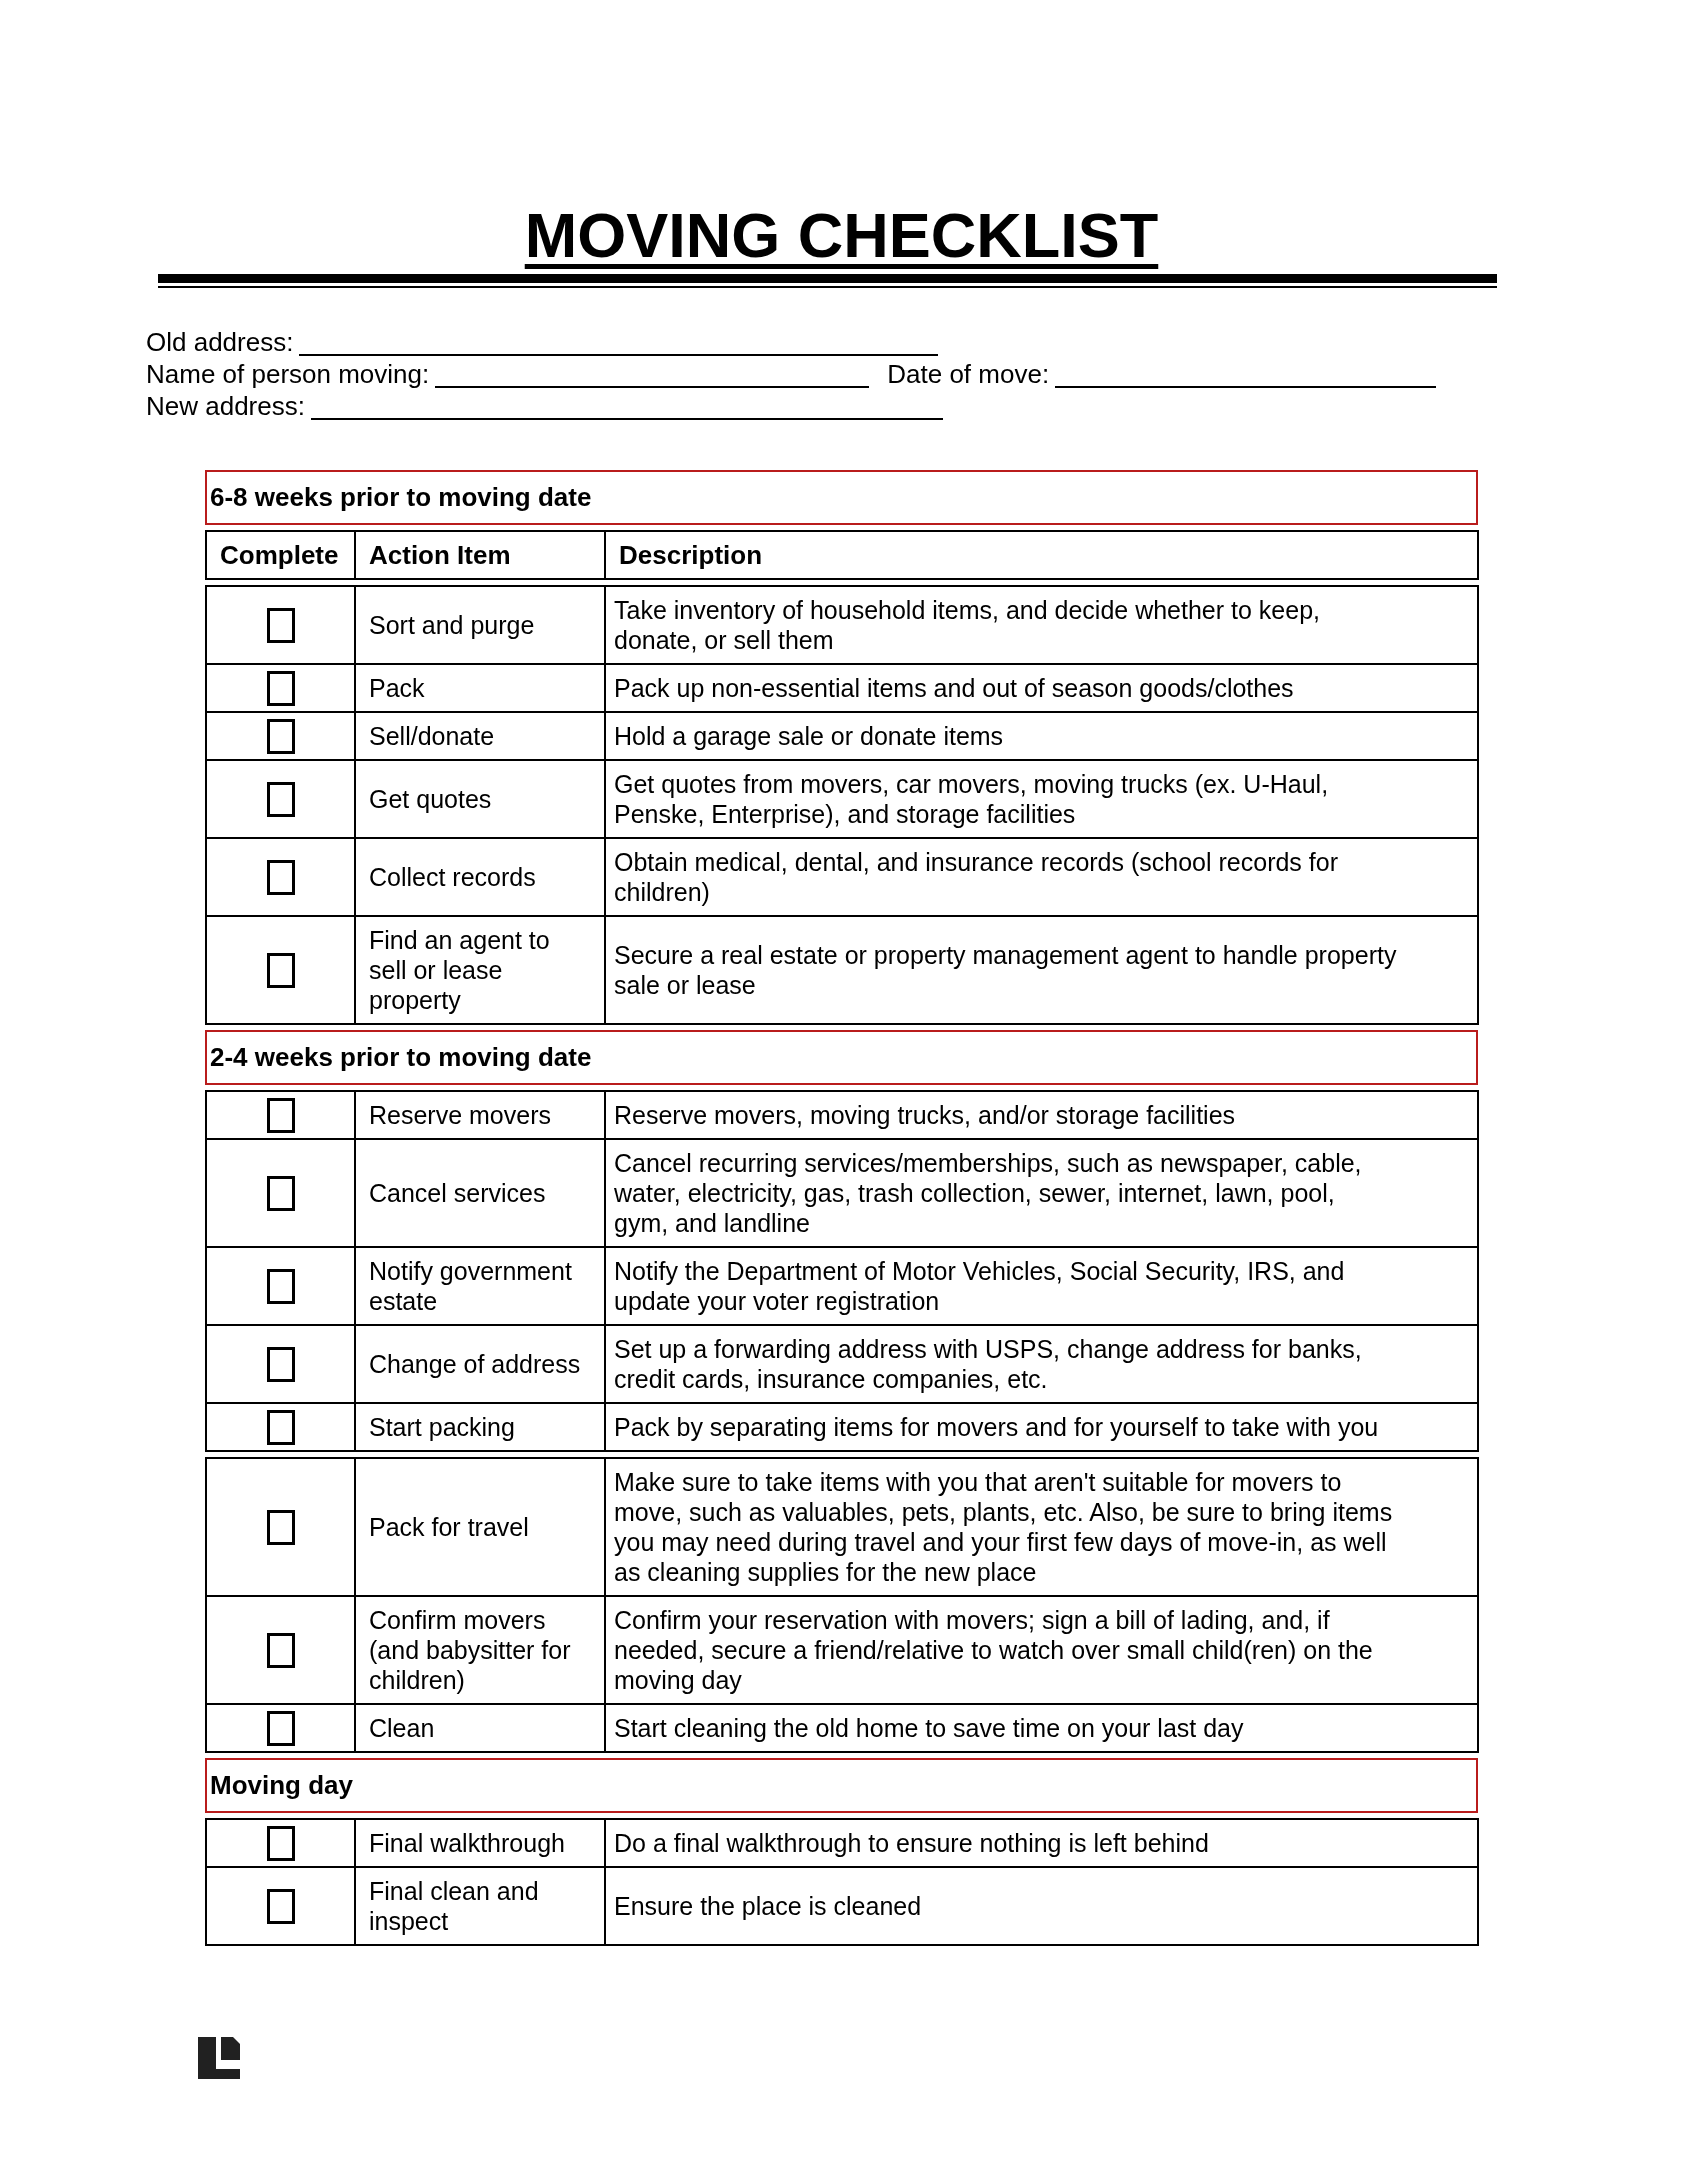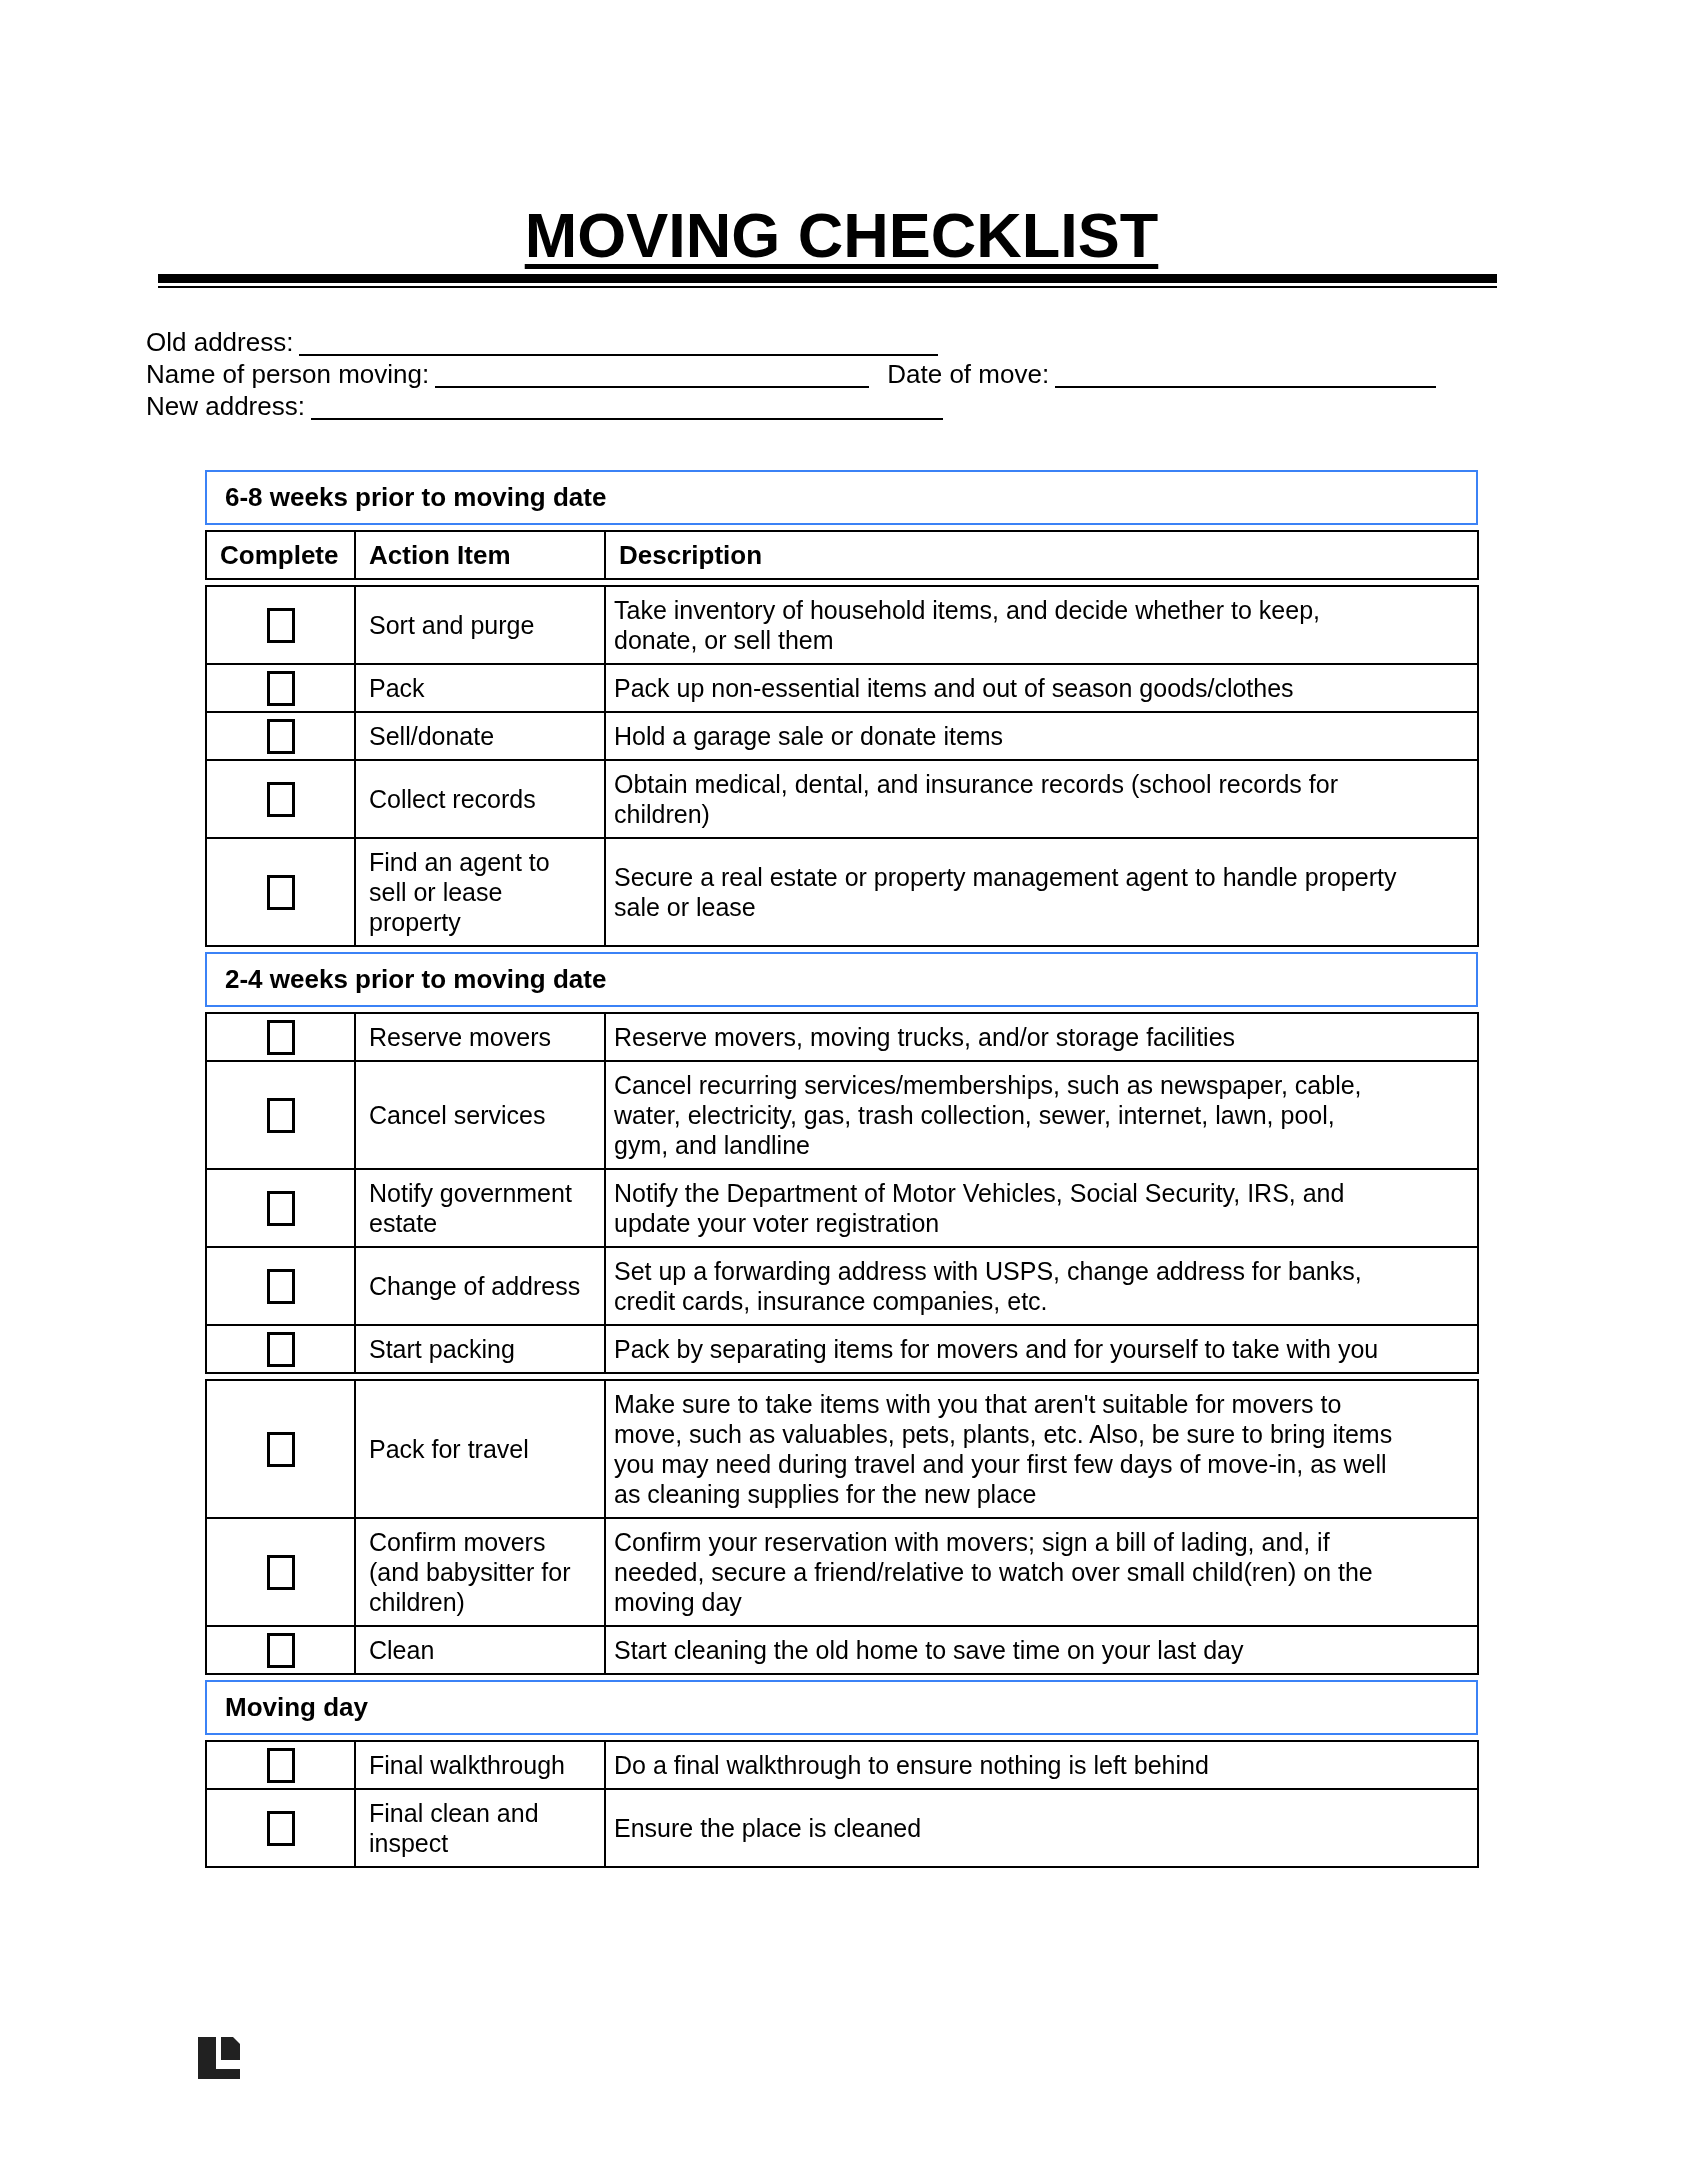--- a/index.html
+++ b/index.html
@@ -45,23 +45,23 @@
   .blank.w-name { width: 434px; margin-left: 6px; margin-right: 18px; }
   .blank.w-date { width: 381px; margin-left: 6px; }
   .blank.w-old  { width: 639px; margin-left: 6px; }
   .blank.w-new  { width: 632px; margin-left: 6px; }
 
   .checklist { margin: 48px 0 0 205px; width: 1273px; }
 
   .section-title-box {
     box-sizing: border-box;
     width: 1273px;
-    border: 2px solid #3b82f6;
+    border: 2px solid #b91c1c;
     margin-bottom: 5px;
-    padding: 11px 10px 11px 18px;
+    padding: 11px 10px 11px 3px;
     font-size: 26px;
     font-weight: bold;
     line-height: 29px;
   }
   table.grid {
     width: 1273px;
     border-collapse: collapse;
     table-layout: fixed;
     margin-bottom: 5px;
   }
@@ -171,20 +171,26 @@
         <td class="c-action">Pack</td>
         <td class="c-desc">Pack up non-essential items and out of season goods/clothes</td>
       </tr>
       <tr>
         <td class="c-complete"><span class="checkbox"></span></td>
         <td class="c-action">Sell/donate</td>
         <td class="c-desc">Hold a garage sale or donate items</td>
       </tr>
       <tr>
         <td class="c-complete"><span class="checkbox"></span></td>
+        <td class="c-action">Get quotes</td>
+        <td class="c-desc">Get quotes from movers, car movers, moving trucks (ex. U-Haul,
+Penske, Enterprise), and storage facilities</td>
+      </tr>
+      <tr>
+        <td class="c-complete"><span class="checkbox"></span></td>
         <td class="c-action">Collect records</td>
         <td class="c-desc">Obtain medical, dental, and insurance records (school records for
 children)</td>
       </tr>
       <tr>
         <td class="c-complete"><span class="checkbox"></span></td>
         <td class="c-action">Find an agent to
 sell or lease
 property</td>
         <td class="c-desc">Secure a real estate or property management agent to handle property

